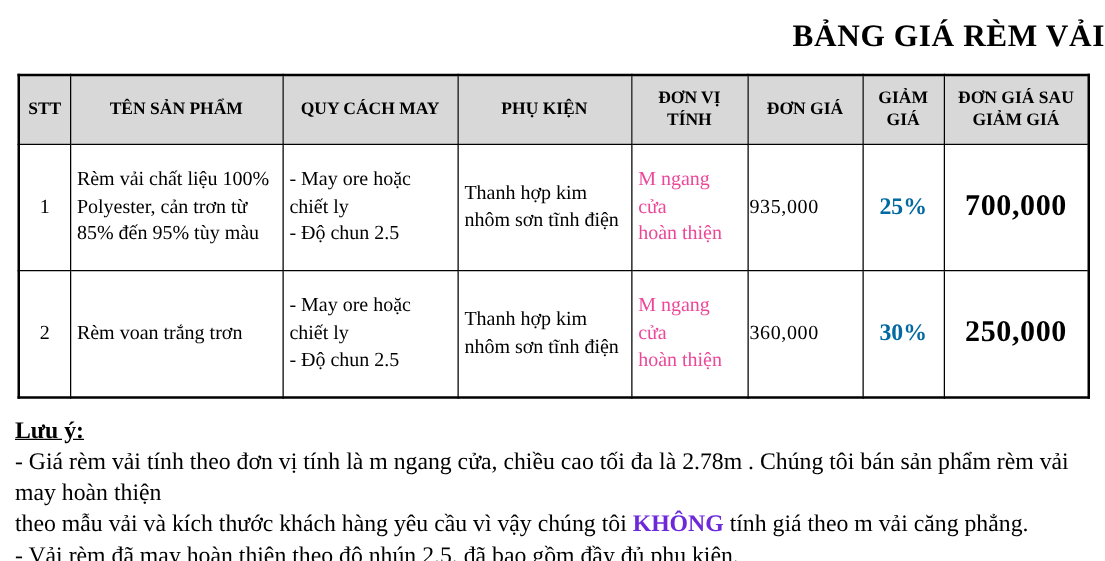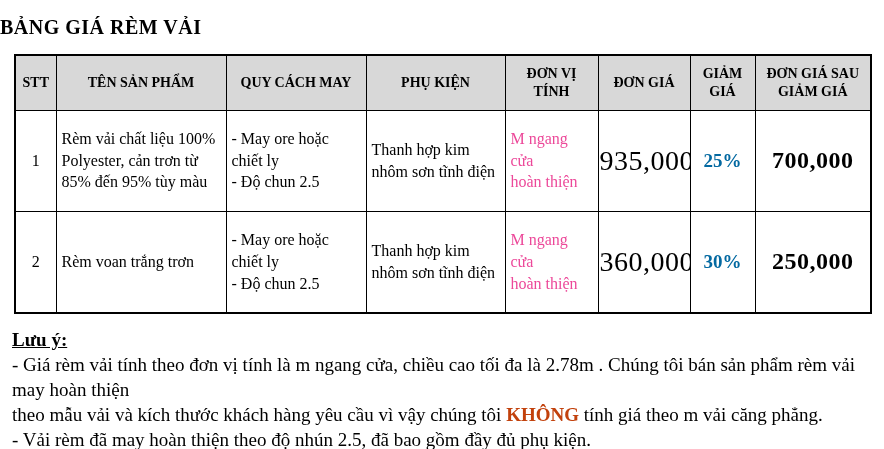--- a/index.html
+++ b/index.html
@@ -4,22 +4,22 @@
 <style>
   html,body { margin:0; padding:0; }
   body {
     width:884px; height:449px;
     background:#ffffff;
     color:#000000;
     font-family:"Liberation Serif","DejaVu Serif",serif;
     overflow:hidden;
   }
   .title {
-    text-align:left;
-    font-size:20px;
+    text-align:right;
+    font-size:25px;
     font-weight:bold;
     letter-spacing:0.5px;
     margin:16px 0 0 0;
   }
   table.price-table {
     border-collapse:collapse;
     table-layout:fixed;
     width:856px;
     margin:15px 0 0 14px;
     border:2px solid #000;
@@ -35,35 +35,35 @@
     font-weight:bold;
     text-align:center;
     line-height:1.3;
     padding:2px 3px;
   }
   .row-1 { height:101px; }
   .row-2 { height:102px; }
   .c-stt   { text-align:center; font-size:16px; }
   .c-left  { text-align:left; font-size:16px; line-height:1.35; padding:4px 5px; }
   .c-unit  { color:#ec4899; }
-  .c-price { text-align:left; font-size:28px; letter-spacing:0.5px; }
+  .c-price { text-align:left; font-size:16px; letter-spacing:0.5px; }
   .c-disc  { text-align:center; font-size:19px; font-weight:bold; color:#0369a1; }
   .c-final { text-align:center; font-size:24px; font-weight:bold; letter-spacing:0.5px; }
   .notes {
     margin:13px 16px 0 12px;
     width:872px;
     font-size:19px;
   }
   .notes-heading {
     font-weight:bold;
     text-decoration:underline;
     margin:0 0 5px 0;
   }
   .note-line { margin:0; line-height:1.32; }
-  .red-bold { color:#c2410c; font-weight:bold; }
+  .red-bold { color:#6d28d9; font-weight:bold; }
 </style>
 </head>
 <body>
 
 <div class="page">
 
   <h1 class="title">BẢNG GIÁ RÈM VẢI</h1>
 
   <table class="price-table">
     <colgroup>

